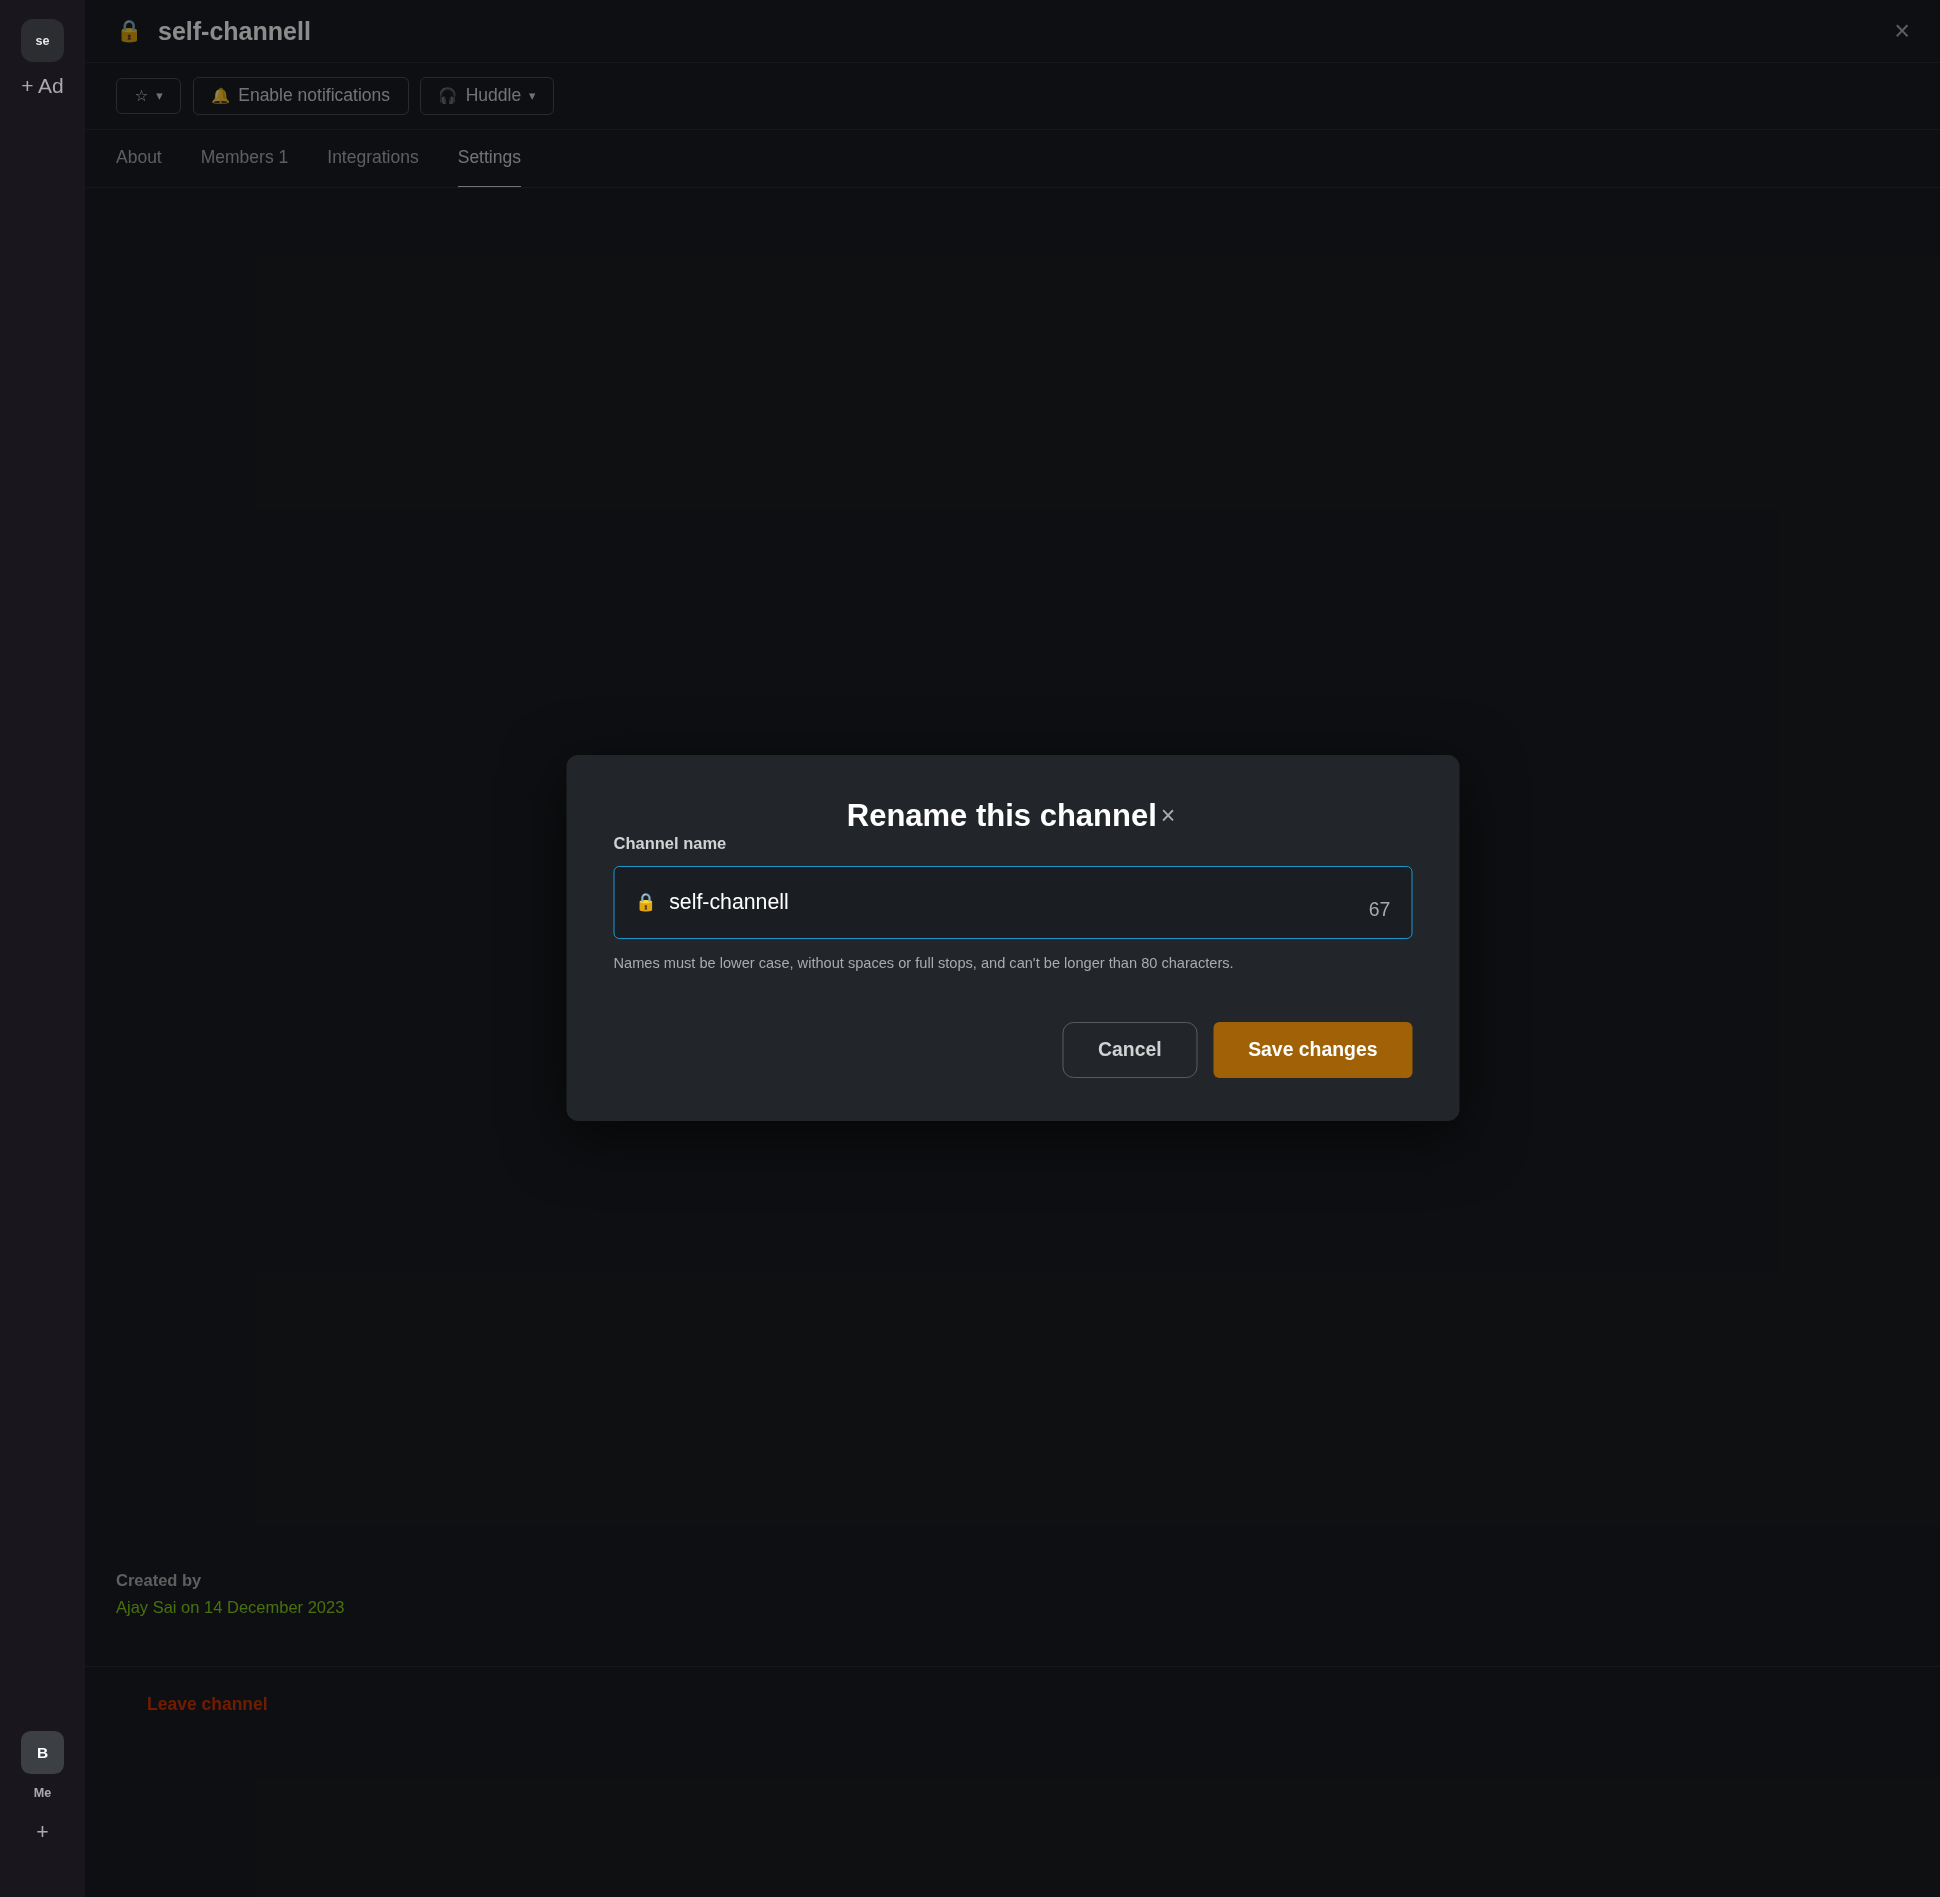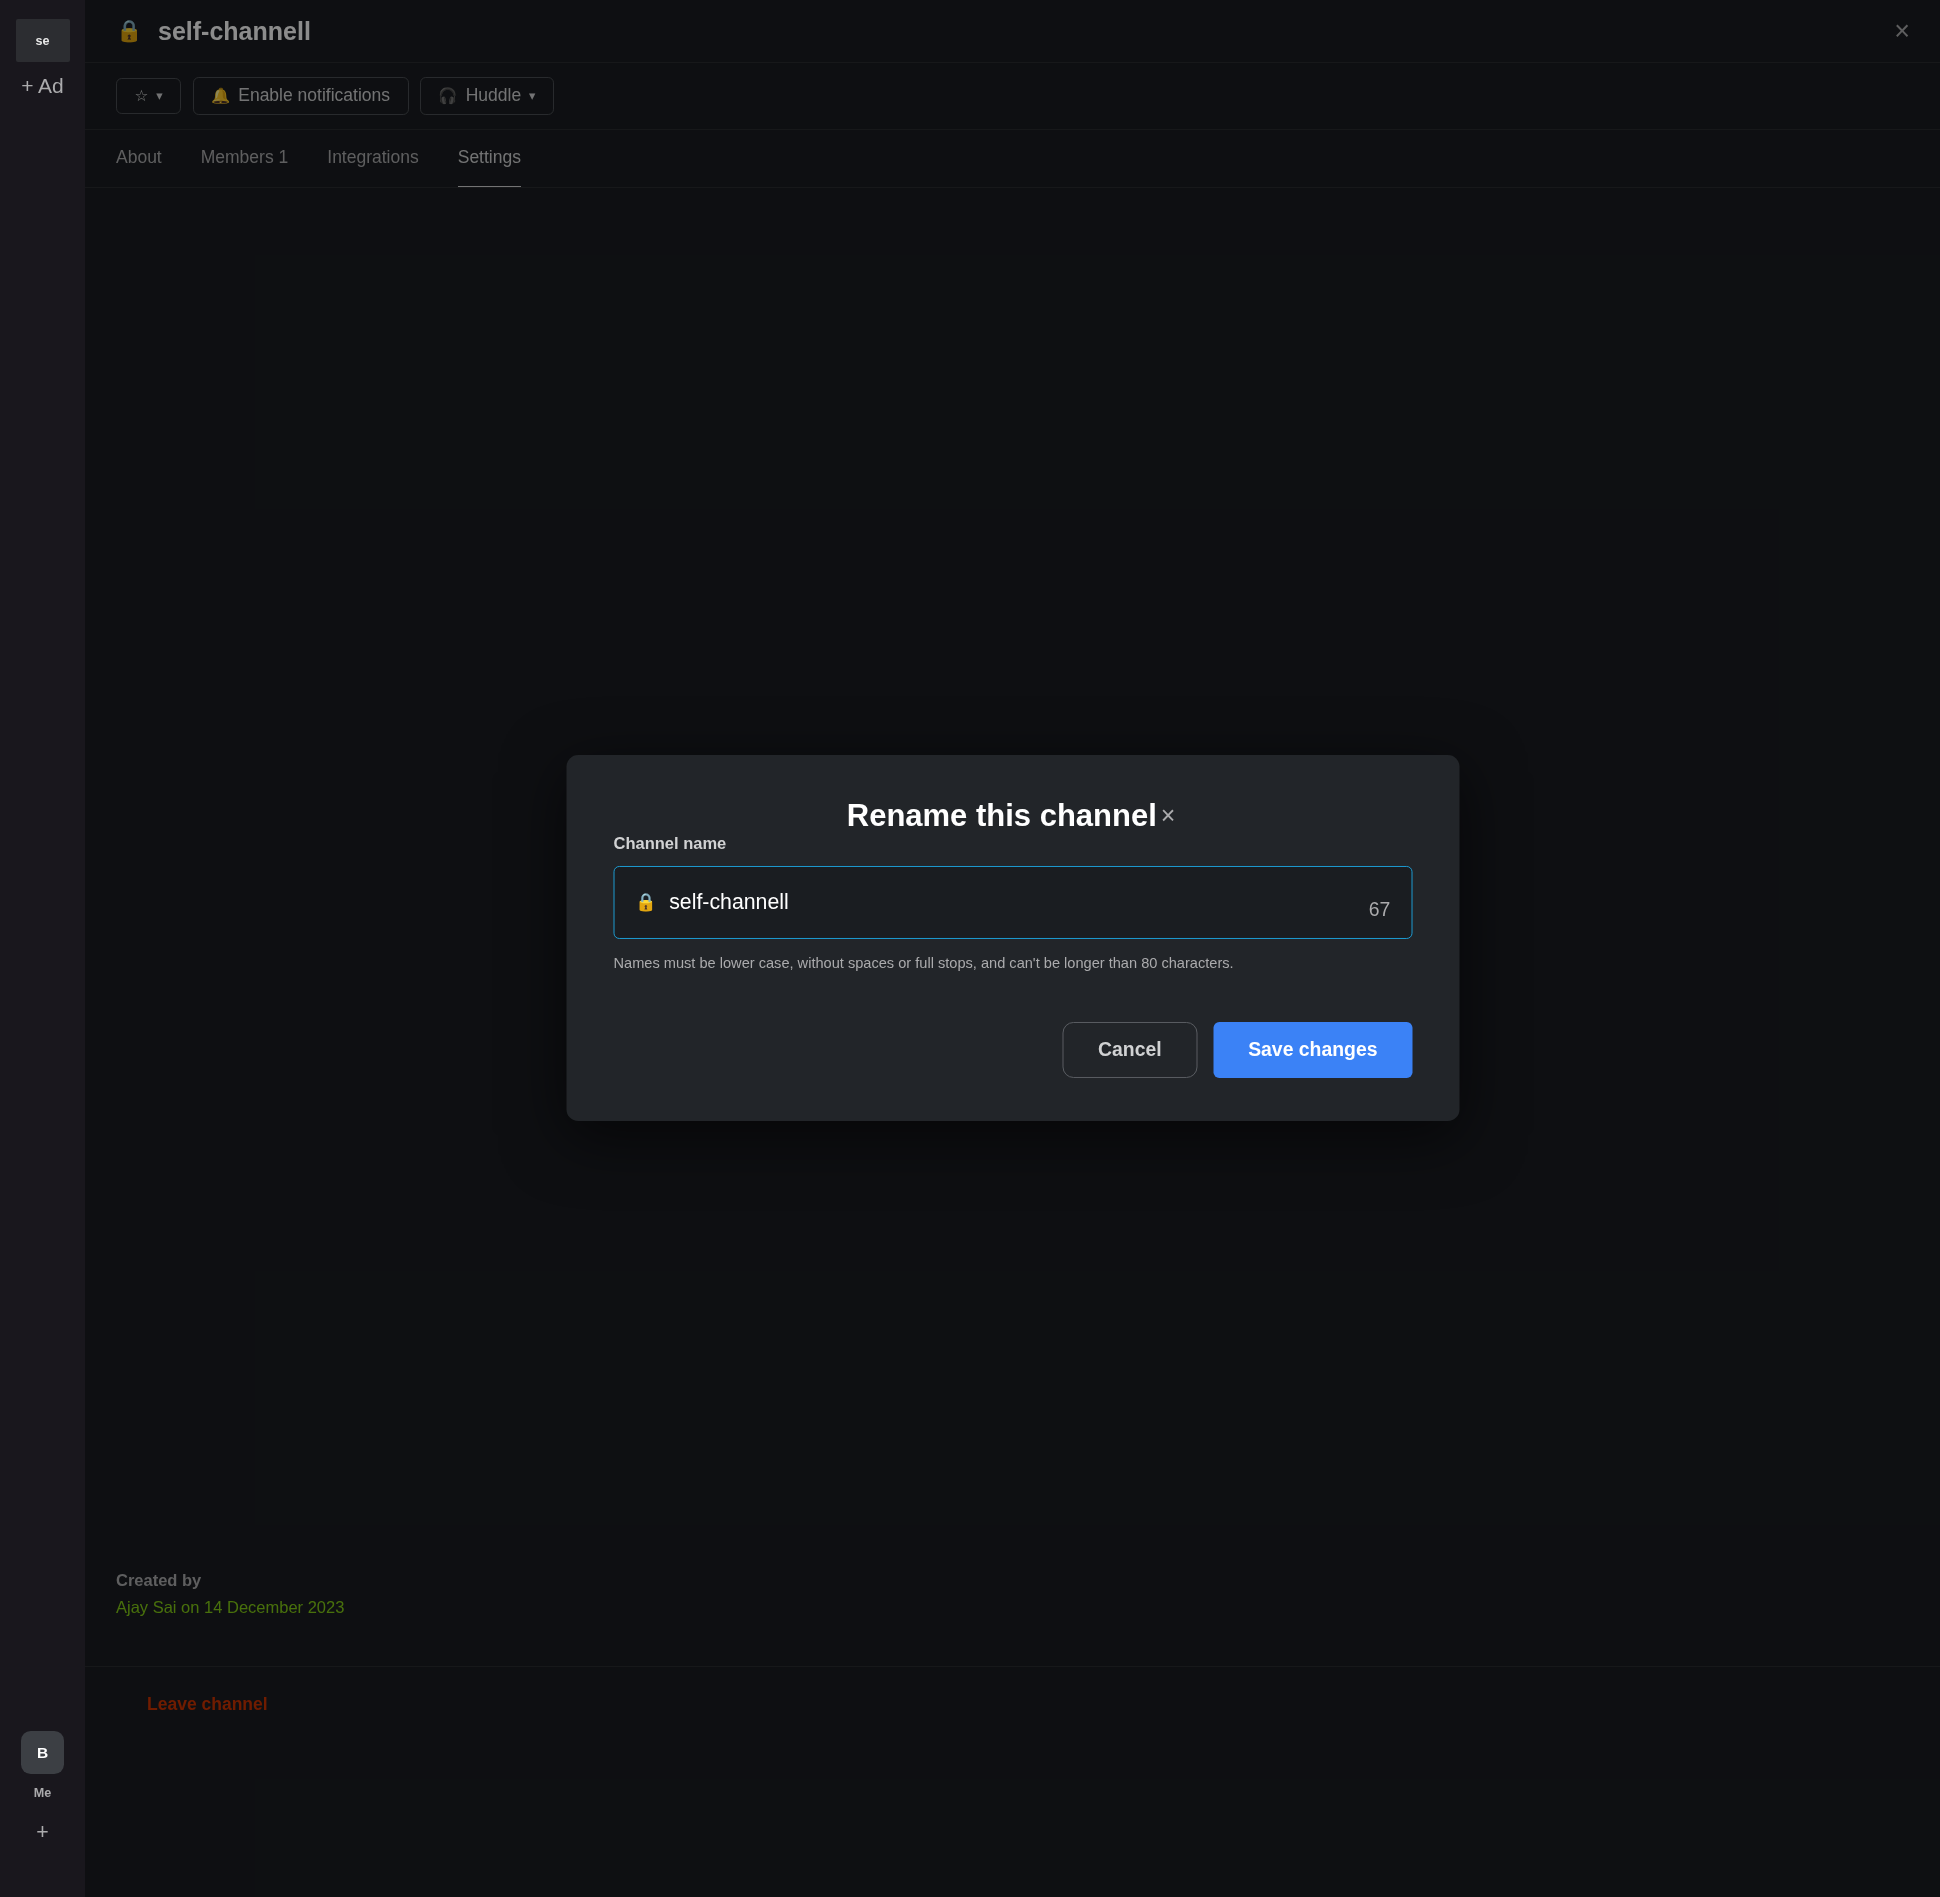--- a/index.html
+++ b/index.html
@@ -28,24 +28,24 @@
       height: 100%;
       display: flex;
       flex-direction: column;
       align-items: center;
       padding-top: 19.4px;
       gap: 11.6px;
       flex-shrink: 0;
     }
 
     .sidebar-icon-top {
-      width: 54px;
+      width: 43px;
       height: 43px;
       background: #2c2d31;
-      border-radius: 2px;
+      border-radius: 12px;
       display: flex;
       align-items: center;
       justify-content: center;
       color: #e8e8e8;
       font-size: 12.6px;
       font-weight: 700;
       cursor: pointer;
     }
 
     .sidebar-add {
@@ -299,21 +299,21 @@
       color: #d1d2d3;
       font-size: 19.4px;
       font-weight: 700;
       cursor: pointer;
     }
 
     .btn-save {
       padding: 15.5px 35px;
       border: none;
       border-radius: 5.8px;
-      background: #3b82f6;
+      background: #a16207;
       color: #fff;
       font-size: 19.4px;
       font-weight: 700;
       cursor: pointer;
     }
   </style>
 </head>
 <body>
 
 <div class="app-bg">

